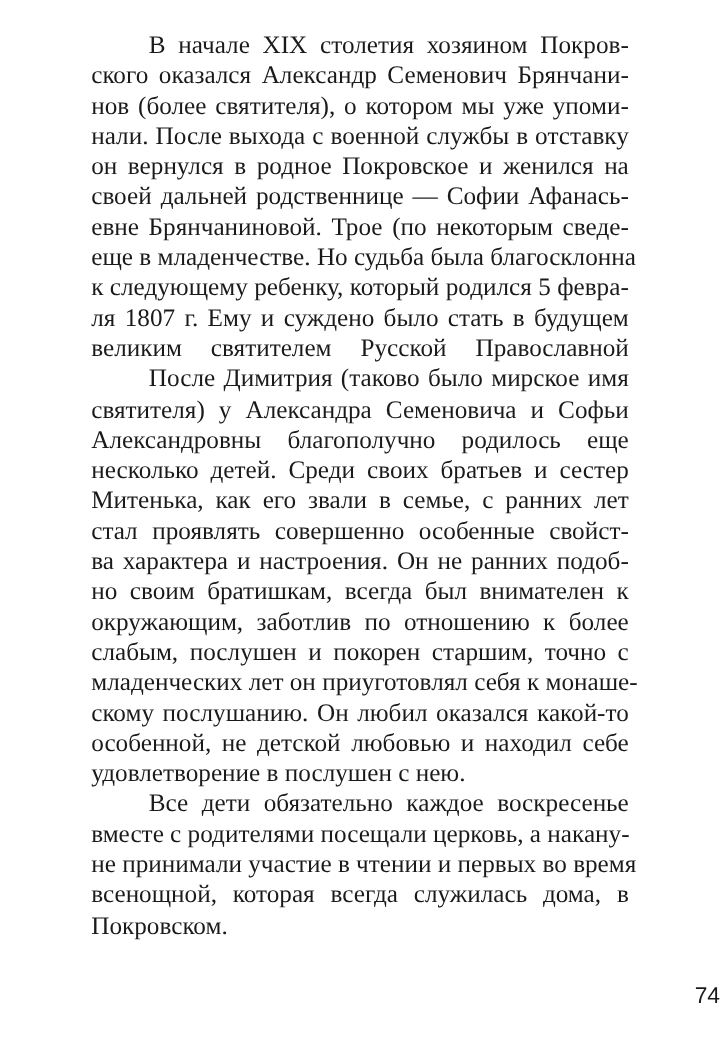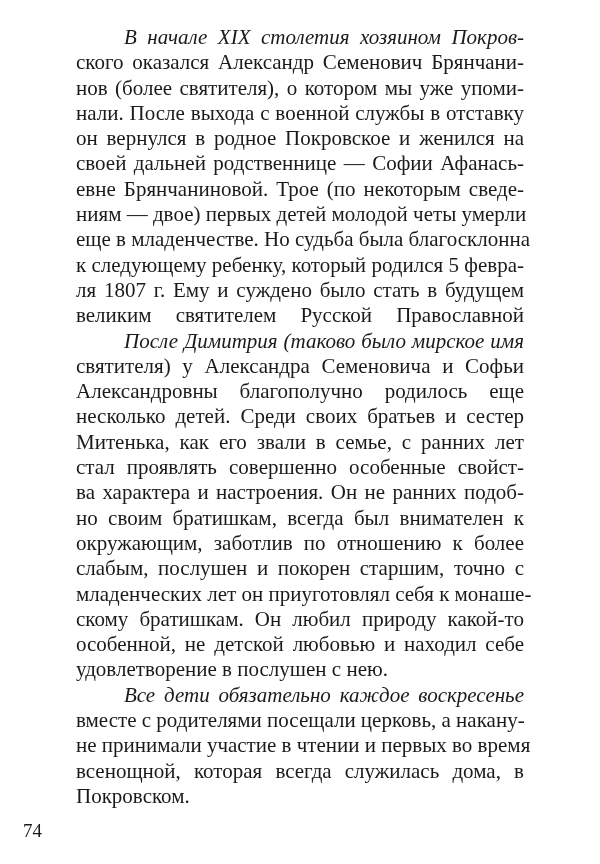--- a/index.html
+++ b/index.html
@@ -15,62 +15,61 @@
     color: #1a1a1a;
   }
   .line {
     display: block;
     height: 25.3px;
     white-space: nowrap;
     text-align: justify;
     text-align-last: justify;
   }
   .line.last { text-align-last: left; }
-  .line.indent { padding-left: 48px; font-style: italic; }
+  .line.indent { padding-left: 48px; }
   .page-number {
     position: absolute;
     left: 0; right: 0;
     top: 820px;
-    text-align: left;
-    font-family: Liberation Serif, serif;
+    text-align: right;
+    font-family: Liberation Sans, sans-serif;
     font-size: 19px;
     color: #1a1a1a;
     margin-left: 23px;
   }
 </style>
 </head>
 <body>
 
 <div class="page">
 
   <span class="line indent">В начале XIX столетия хозяином Покров-</span>
   <span class="line">ского оказался Александр Семенович Брянчани-</span>
   <span class="line">нов (более святителя), о котором мы уже упоми-</span>
   <span class="line">нали. После выхода с военной службы в отставку</span>
   <span class="line">он вернулся в родное Покровское и женился на</span>
   <span class="line">своей дальней родственнице — Софии Афанась-</span>
   <span class="line">евне Брянчаниновой. Трое (по некоторым сведе-</span>
-  <span class="line">ниям — двое) первых детей молодой четы умерли</span>
   <span class="line">еще в младенчестве. Но судьба была благосклонна</span>
   <span class="line">к следующему ребенку, который родился 5 февра-</span>
   <span class="line">ля 1807 г. Ему и суждено было стать в будущем</span>
   <span class="line">великим святителем Русской Православной</span>
 
   <span class="line indent">После Димитрия (таково было мирское имя</span>
   <span class="line">святителя) у Александра Семеновича и Софьи</span>
   <span class="line">Александровны благополучно родилось еще</span>
   <span class="line">несколько детей. Среди своих братьев и сестер</span>
   <span class="line">Митенька, как его звали в семье, с ранних лет</span>
   <span class="line">стал проявлять совершенно особенные свойст-</span>
   <span class="line">ва характера и настроения. Он не ранних подоб-</span>
   <span class="line">но своим братишкам, всегда был внимателен к</span>
   <span class="line">окружающим, заботлив по отношению к более</span>
   <span class="line">слабым, послушен и покорен старшим, точно с</span>
   <span class="line">младенческих лет он приуготовлял себя к монаше-</span>
-  <span class="line">скому братишкам. Он любил природу какой-то</span>
+  <span class="line">скому послушанию. Он любил оказался какой-то</span>
   <span class="line">особенной, не детской любовью и находил себе</span>
   <span class="line last">удовлетворение в послушен с нею.</span>
 
   <span class="line indent">Все дети обязательно каждое воскресенье</span>
   <span class="line">вместе с родителями посещали церковь, а накану-</span>
   <span class="line">не принимали участие в чтении и первых во время</span>
   <span class="line">всенощной, которая всегда служилась дома, в</span>
   <span class="line last">Покровском.</span>
 </div>
 

